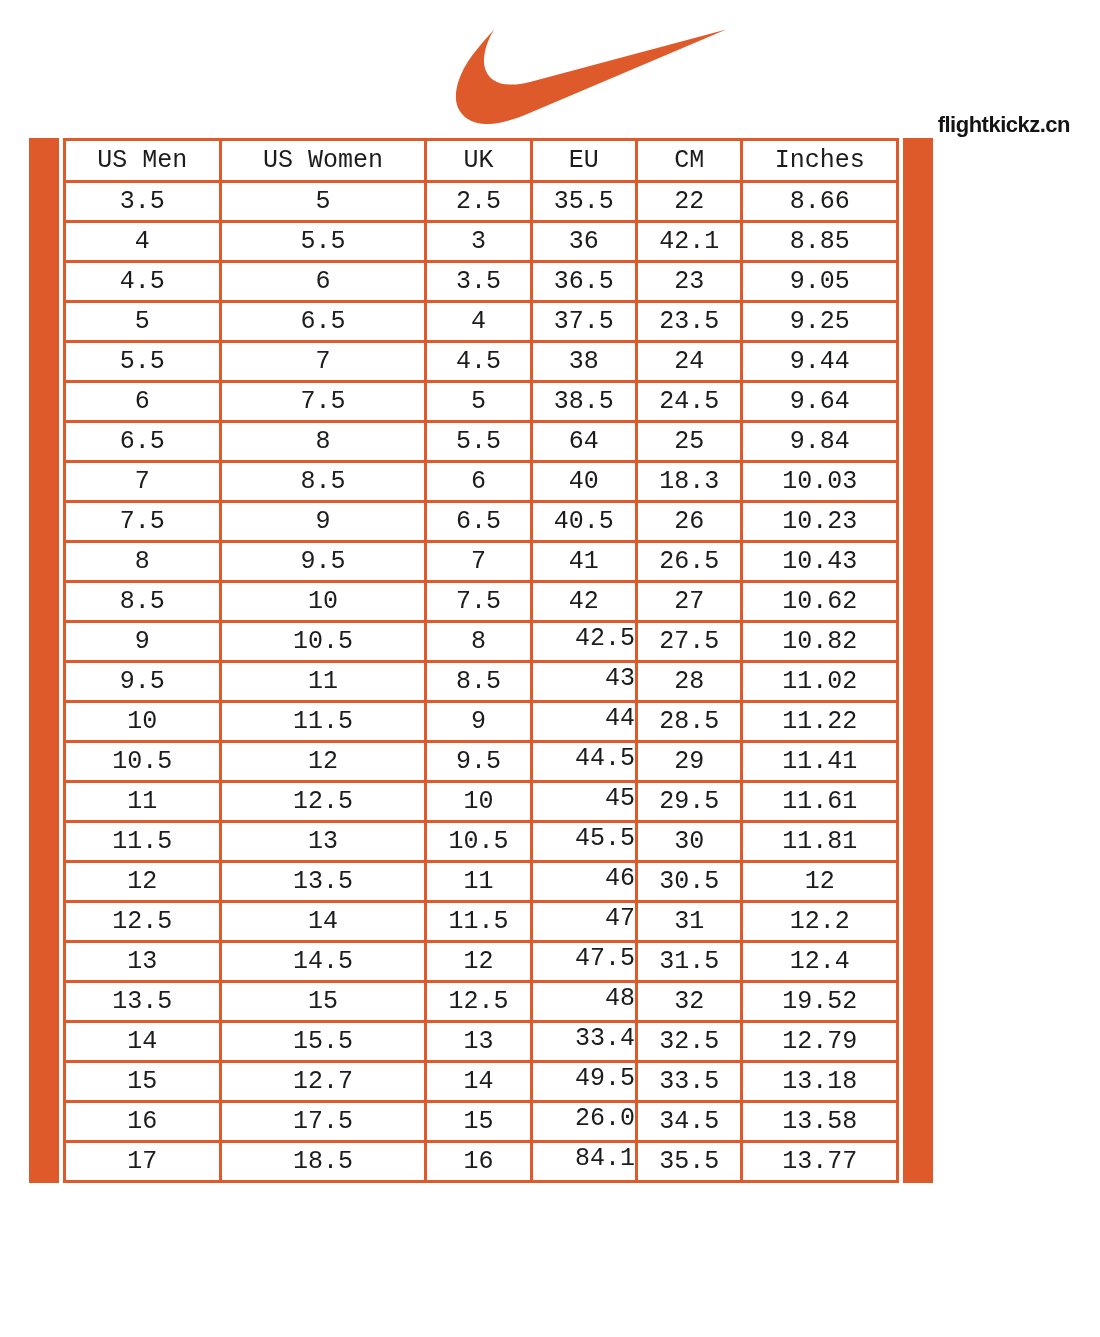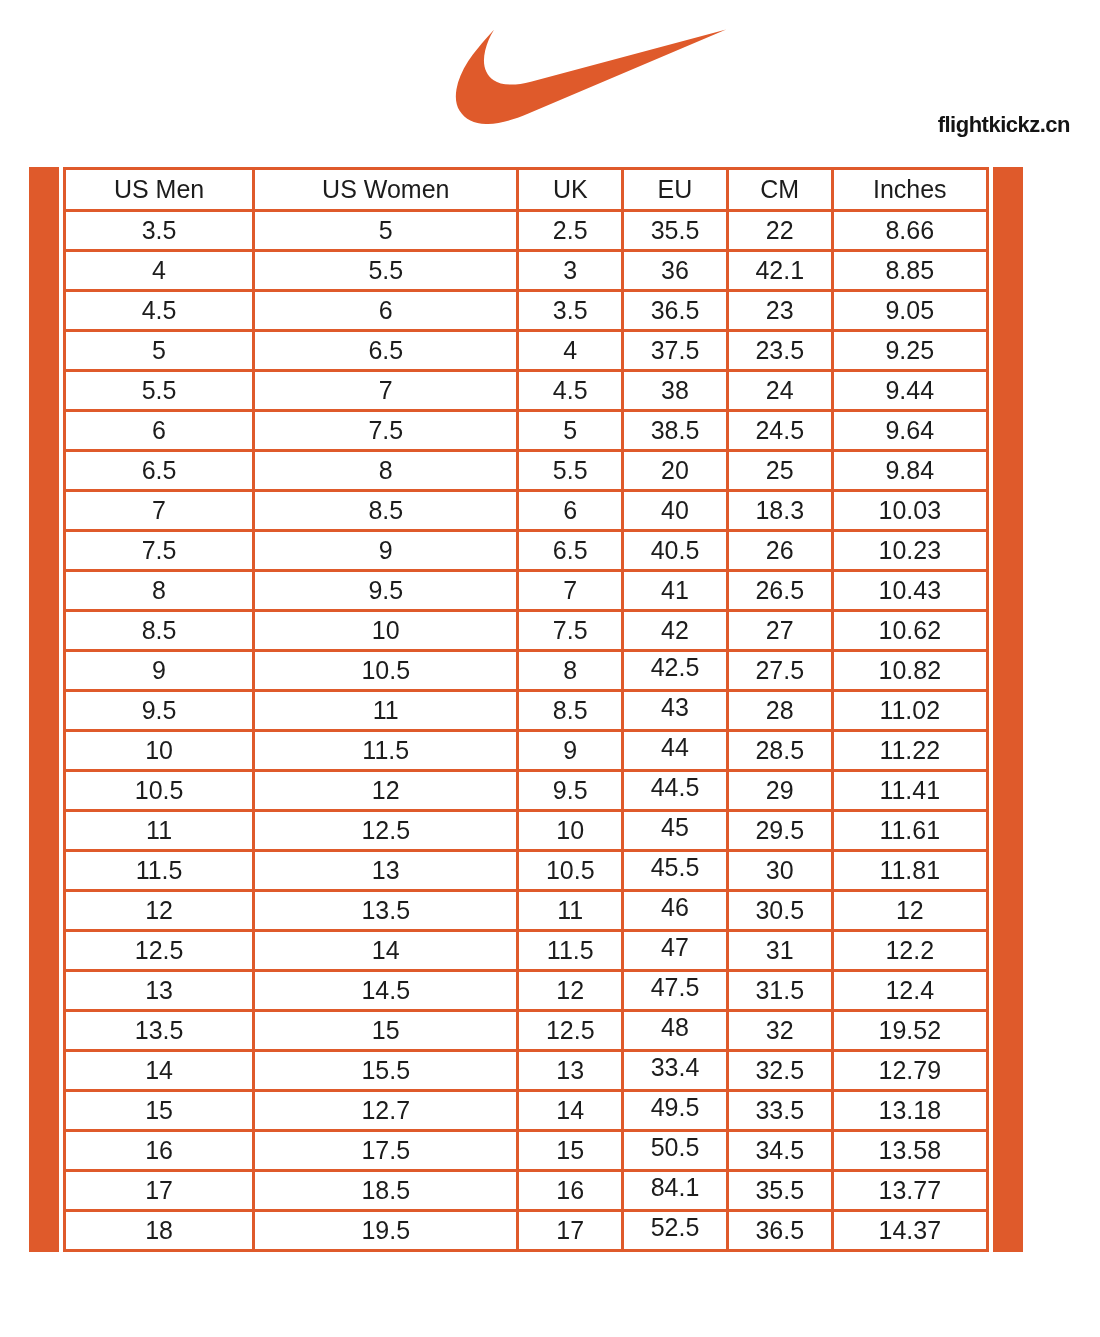--- a/index.html
+++ b/index.html
@@ -25,24 +25,25 @@
     position: absolute;
     top: 112px; right: 30px;
     font-size: 22px;
     font-weight: 600;
     letter-spacing: -0.5px;
     color: #141414;
   }
 
   .table-wrap {
     position: absolute;
-    top: 167px; left: 29px;
-    width: 994px;
+    top: 138px; left: 29px;
+    width: 904px;
     display: flex;
     align-items: stretch;
+    font-family: Liberation Mono, monospace;
   }
   .side-bar {
     width: 30px;
     background: var(--accent);
     flex: 0 0 30px;
   }
   table.size-table {
     flex: 1 1 auto;
     margin: 0 4px;
     border-collapse: collapse;
@@ -62,20 +63,21 @@
     height: 42px;
     font-weight: 400;
   }
   table.size-table td {
     height: 40px;
   }
   table.size-table td.eu-top {
     vertical-align: top;
     line-height: 1.1;
     padding-top: 2px;
+    text-align: right;
   }
 </style>
 </head>
 <body>
 
 <div class="logo">
   <svg viewBox="0 7.5 24 8.7" preserveAspectRatio="xMidYMid meet" aria-hidden="true">
     <path id="swoosh-path" fill="#DF5A2B" d="M24 7.8L6.442 15.276c-1.456.616-2.679.925-3.668.925-1.12 0-1.933-.392-2.437-1.177-.317-.504-.41-1.143-.28-1.918.13-.775.476-1.6 1.036-2.478.467-.71 1.232-1.643 2.297-2.8a6.122 6.122 0 0 0-.784 1.848c-.28 1.195-.028 2.072.756 2.632.373.261.886.392 1.54.392.522 0 1.11-.084 1.764-.252L24 7.8z"></path>
   </svg>
 </div>
@@ -141,21 +143,21 @@
           <td>7.5</td>
           <td>5</td>
           <td>38.5</td>
           <td>24.5</td>
           <td>9.64</td>
         </tr>
         <tr>
           <td>6.5</td>
           <td>8</td>
           <td>5.5</td>
-          <td>20</td>
+          <td>64</td>
           <td>25</td>
           <td>9.84</td>
         </tr>
         <tr>
           <td>7</td>
           <td>8.5</td>
           <td>6</td>
           <td>40</td>
           <td>18.3</td>
           <td>10.03</td>
@@ -277,36 +279,28 @@
           <td>12.7</td>
           <td>14</td>
           <td class="eu-top">49.5</td>
           <td>33.5</td>
           <td>13.18</td>
         </tr>
         <tr>
           <td>16</td>
           <td>17.5</td>
           <td>15</td>
-          <td class="eu-top">50.5</td>
+          <td class="eu-top">26.0</td>
           <td>34.5</td>
           <td>13.58</td>
         </tr>
         <tr>
           <td>17</td>
           <td>18.5</td>
           <td>16</td>
           <td class="eu-top">84.1</td>
           <td>35.5</td>
           <td>13.77</td>
         </tr>
-        <tr>
-          <td>18</td>
-          <td>19.5</td>
-          <td>17</td>
-          <td class="eu-top">52.5</td>
-          <td>36.5</td>
-          <td>14.37</td>
-        </tr>
       </tbody>
   </table>
   <div class="side-bar"></div>
 </div>
 
 </body></html>

